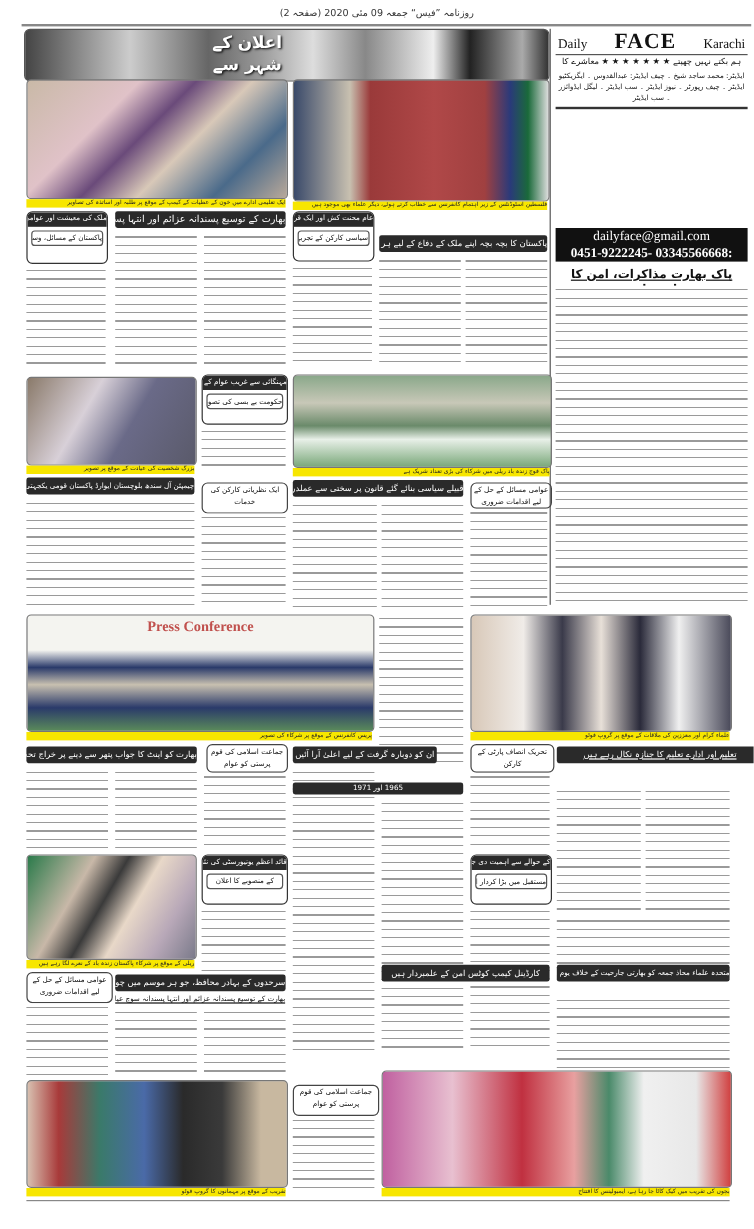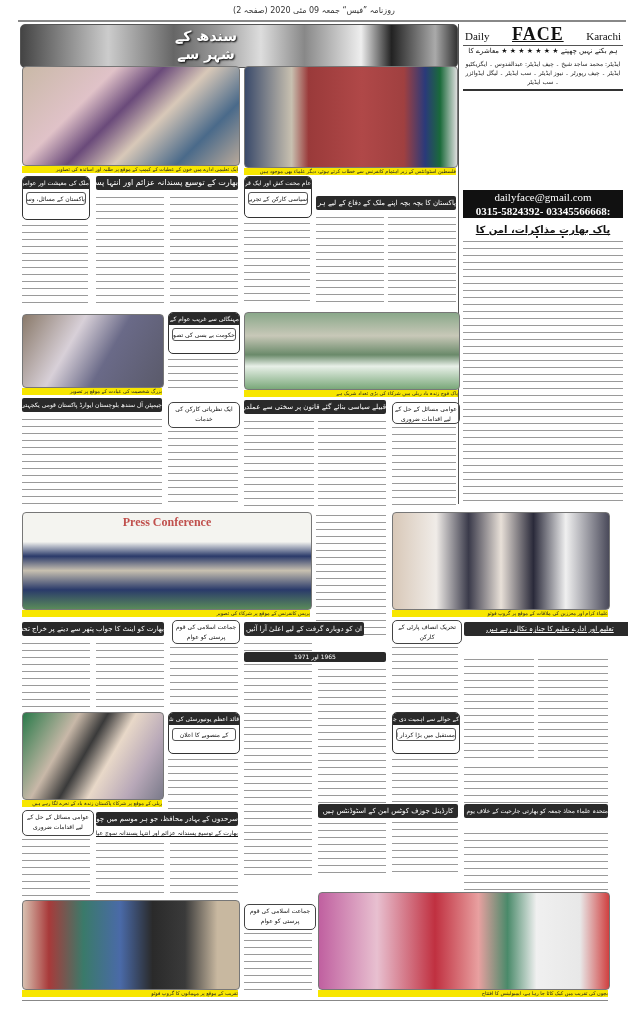--- a/index.html
+++ b/index.html
@@ -5,21 +5,21 @@
   html,body{margin:0;padding:0;background:#fff;}
   body{width:628px;height:1024px;position:relative;overflow:hidden;font-family:"DejaVu Sans",sans-serif;color:#111;}
   .abs{position:absolute;}
   .dateline{left:0;top:6px;width:628px;text-align:center;font-size:8px;color:#333;direction:rtl;}
   .rule{background:#888;height:2px;}
   .banner{left:20px;top:24px;width:436px;height:42px;border:1px solid #555;border-radius:5px;background:linear-gradient(90deg,#444,#ccc 20%,#666 35%,#999 45%,#ddd 55%,#888 65%,#eee 78%,#222 85%,#aaa 95%,#333);overflow:hidden;}
   .banner-title{position:absolute;left:140px;top:2px;width:90px;text-align:center;color:#fff;font-weight:bold;font-size:14px;line-height:18px;text-shadow:1px 1px 2px #000;direction:rtl;}
   .masthead{left:463px;top:24px;width:160px;}
   .mh-top{display:flex;justify-content:space-between;align-items:baseline;font-family:"Liberation Serif",serif;border-bottom:1px solid #555;padding:0 2px;}
   .mh-top .d{font-size:11px;}
-  .mh-top .f{font-size:18px;font-weight:bold;letter-spacing:1px;text-decoration:underline;}
+  .mh-top .f{font-size:18px;font-weight:bold;letter-spacing:1px;}
   .mh-top .k{font-size:11px;}
   .mh-tag{font-size:7px;text-align:center;direction:rtl;padding:1px 0;}
   .mh-box{background:#111;height:100px;position:relative;color:#fff;}
   .mh-logo{position:absolute;left:20px;top:10px;width:120px;text-align:center;font-family:"DejaVu Serif",serif;font-size:50px;font-weight:bold;line-height:80px;direction:rtl;}
   .mh-small{position:absolute;font-size:6px;color:#fff;direction:rtl;}
   .mh-credits{font-size:6px;line-height:9px;text-align:center;direction:rtl;padding:3px 2px;color:#222;border-bottom:2px solid #333;}
   .contact{left:463px;top:190px;width:160px;background:#111;color:#fff;text-align:center;font-family:"Liberation Serif",serif;}
   .contact .em{font-size:11px;line-height:14px;}
   .contact .ph{font-size:11px;line-height:14px;font-weight:bold;}
   .editorial-title{left:463px;top:224px;width:160px;text-align:center;font-size:10px;font-weight:bold;direction:rtl;text-decoration:underline;}
@@ -35,36 +35,36 @@
   .pc-title{position:absolute;left:0;right:0;top:2px;text-align:center;font-family:"Liberation Serif",serif;color:#c0504d;font-size:12px;font-weight:bold;}
   .vrule{background:#999;width:1px;}
 </style>
 </head>
 <body>
 
 <div class="abs dateline">روزنامہ ”فیس“ جمعہ 09 مئی 2020 (صفحہ 2)</div>
 <div class="abs rule" style="left:18px;top:20px;width:608px;"></div>
 
 <div class="abs banner">
-  <div class="banner-title">سندھ کے شہر سے</div>
+  <div class="banner-title">اعلان کے شہر سے</div>
 </div>
 
 <div class="abs masthead">
   <div class="mh-top">
     <span class="d">Daily</span>
     <span class="f">FACE</span>
     <span class="k">Karachi</span>
   </div>
   <div class="mh-tag">ہم بکتے نہیں چھپتے ★ ★ ★ ★ ★ ★ ★ معاشرے کا</div>
   <div class="mh-credits">ایڈیٹر: محمد ساجد شیخ ۔ چیف ایڈیٹر: عبدالقدوس ۔ ایگزیکٹیو ایڈیٹر ۔ چیف رپورٹر ۔ نیوز ایڈیٹر ۔ سب ایڈیٹر ۔ لیگل ایڈوائزر ۔ سب ایڈیٹر</div>
 </div>
 
 <div class="abs contact">
   <div class="em">dailyface@gmail.com</div>
-  <div class="ph">0315-5824392- 03345566668:</div>
+  <div class="ph">0451-9222245- 03345566668:</div>
 </div>
 <div class="abs editorial-title">پاک بھارت مذاکرات، امن کا واحد راستہ</div>
 <div class="abs textblock" style="left:463px;top:238px;width:160px;height:268px;"></div>
 
 <div class="abs vrule" style="left:458px;top:24px;height:480px;background:#555;"></div>
 
 <div class="abs photo" style="left:22px;top:66px;width:216px;height:98px;background:linear-gradient(135deg,#c9b9a7,#e0c2c8 30%,#6a4a7a 45%,#d8c8b8 60%,#4a6a8a 80%,#b9a99a);"></div>
 <div class="abs caption" style="left:22px;top:166px;width:216px;">ایک تعلیمی ادارے میں خون کے عطیات کے کیمپ کے موقع پر طلبہ اور اساتذہ کی تصاویر</div>
 
 <div class="abs photo" style="left:244px;top:66px;width:212px;height:100px;background:linear-gradient(90deg,#3a4a6a,#c8c0b0 22%,#9a3a3a 30%,#b04848 55%,#a04040 75%,#2a3a7a 85%,#1a6a3a 92%,#ddd);"></div>
@@ -154,21 +154,21 @@
 <div class="abs textblock" style="left:392px;top:756px;width:66px;height:120px;"></div>
 <div class="abs textblock" style="left:464px;top:764px;width:144px;height:40px;"></div>
 
 <div class="abs hl-outline" style="left:22px;top:810px;width:68px;height:22px;">عوامی مسائل کے حل کے لیے اقدامات ضروری</div>
 <div class="abs textblock" style="left:22px;top:836px;width:68px;height:60px;"></div>
 <div class="abs hl-dark" style="left:96px;top:812px;width:142px;font-size:7px;">سرحدوں کے بہادر محافظ، جو ہر موسم میں چوکس ہیں</div>
 <div class="abs sub" style="left:96px;top:828px;width:142px;">بھارت کے توسیع پسندانہ عزائم اور انتہا پسندانہ سوچ عیاں ہو گئی</div>
 <div class="abs textblock" style="left:96px;top:840px;width:68px;height:56px;"></div>
 <div class="abs textblock" style="left:170px;top:840px;width:68px;height:56px;"></div>
 
-<div class="abs hl-dark" style="left:318px;top:804px;width:140px;font-size:7px;">کارڈینل جوزف کوٹس امن کے اسٹوڈنٹس ہیں</div>
+<div class="abs hl-dark" style="left:318px;top:804px;width:140px;font-size:7px;">کارڈینل کیمپ کوٹس امن کے علمبردار ہیں</div>
 <div class="abs hl-dark" style="left:464px;top:804px;width:144px;font-size:6px;">متحدہ علماء محاذ جمعہ کو بھارتی جارحیت کے خلاف یوم احتجاج منائے گی</div>
 <div class="abs textblock" style="left:464px;top:830px;width:144px;height:66px;"></div>
 
 <div class="abs photo" style="left:22px;top:900px;width:216px;height:88px;background:linear-gradient(90deg,#d8c0b0,#a83a3a 12%,#3a7a6a 28%,#4a6aa8 45%,#2a2a2a 60%,#3a3a3a 75%,#c8b8a0 90%);"></div>
 <div class="abs caption" style="left:22px;top:990px;width:216px;">تقریب کے موقع پر مہمانوں کا گروپ فوٹو</div>
 <div class="abs hl-outline" style="left:244px;top:904px;width:68px;height:22px;">
   <div>جماعت اسلامی کی قوم پرستی کو عوام</div>
 </div>
 <div class="abs textblock" style="left:244px;top:930px;width:68px;height:64px;"></div>
 <div class="abs photo" style="left:318px;top:892px;width:290px;height:96px;background:linear-gradient(90deg,#c060a0,#e8c0d0 20%,#c03040 40%,#e8a0a0 55%,#4a8a6a 65%,#f0f0f0 75%,#e8e8e8 90%,#d04040);"></div>

